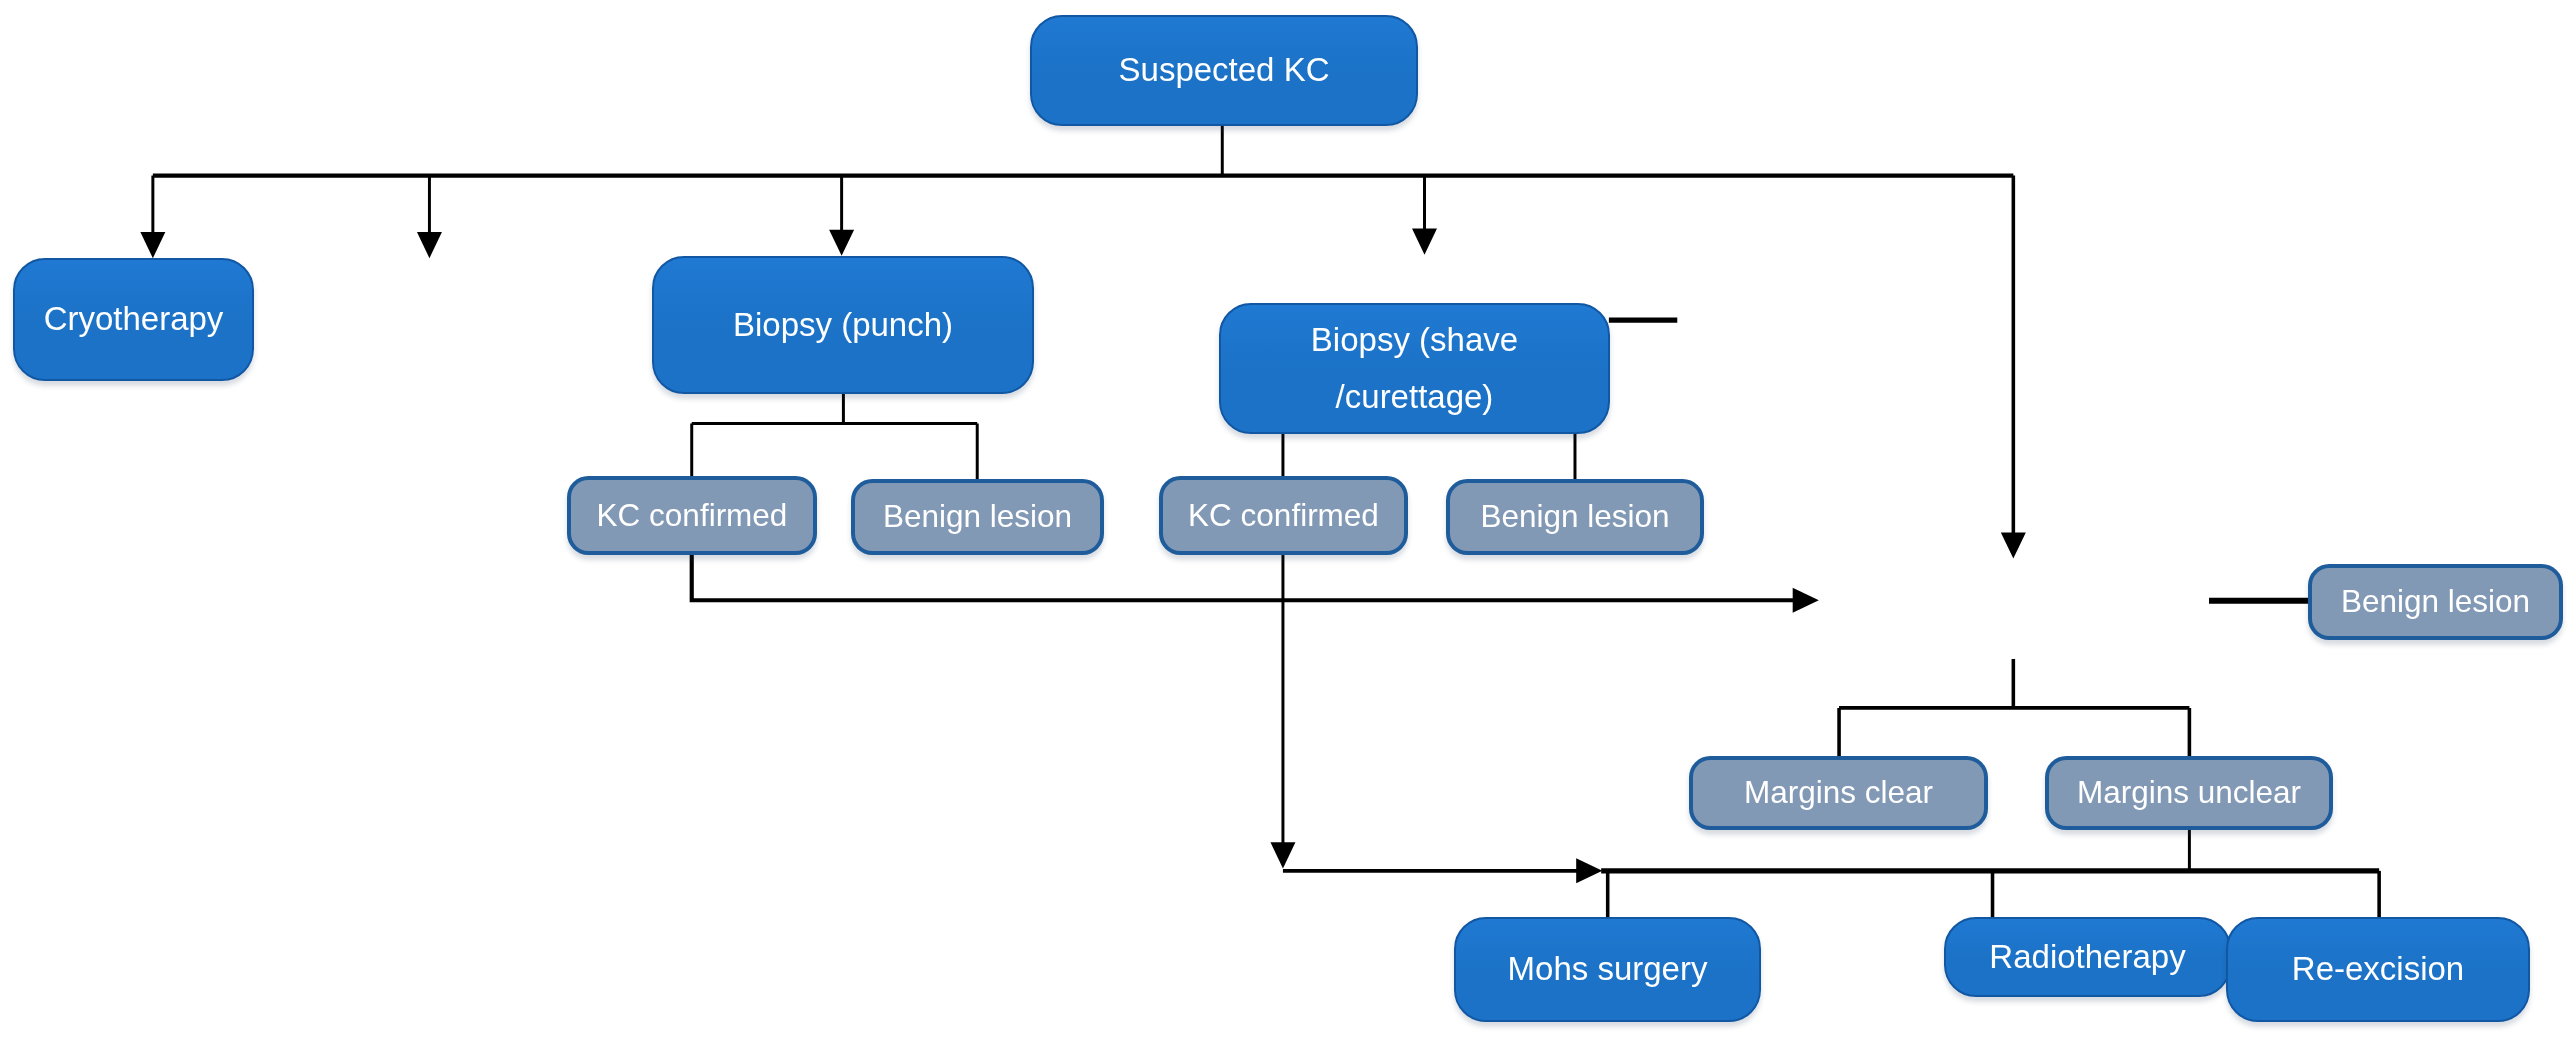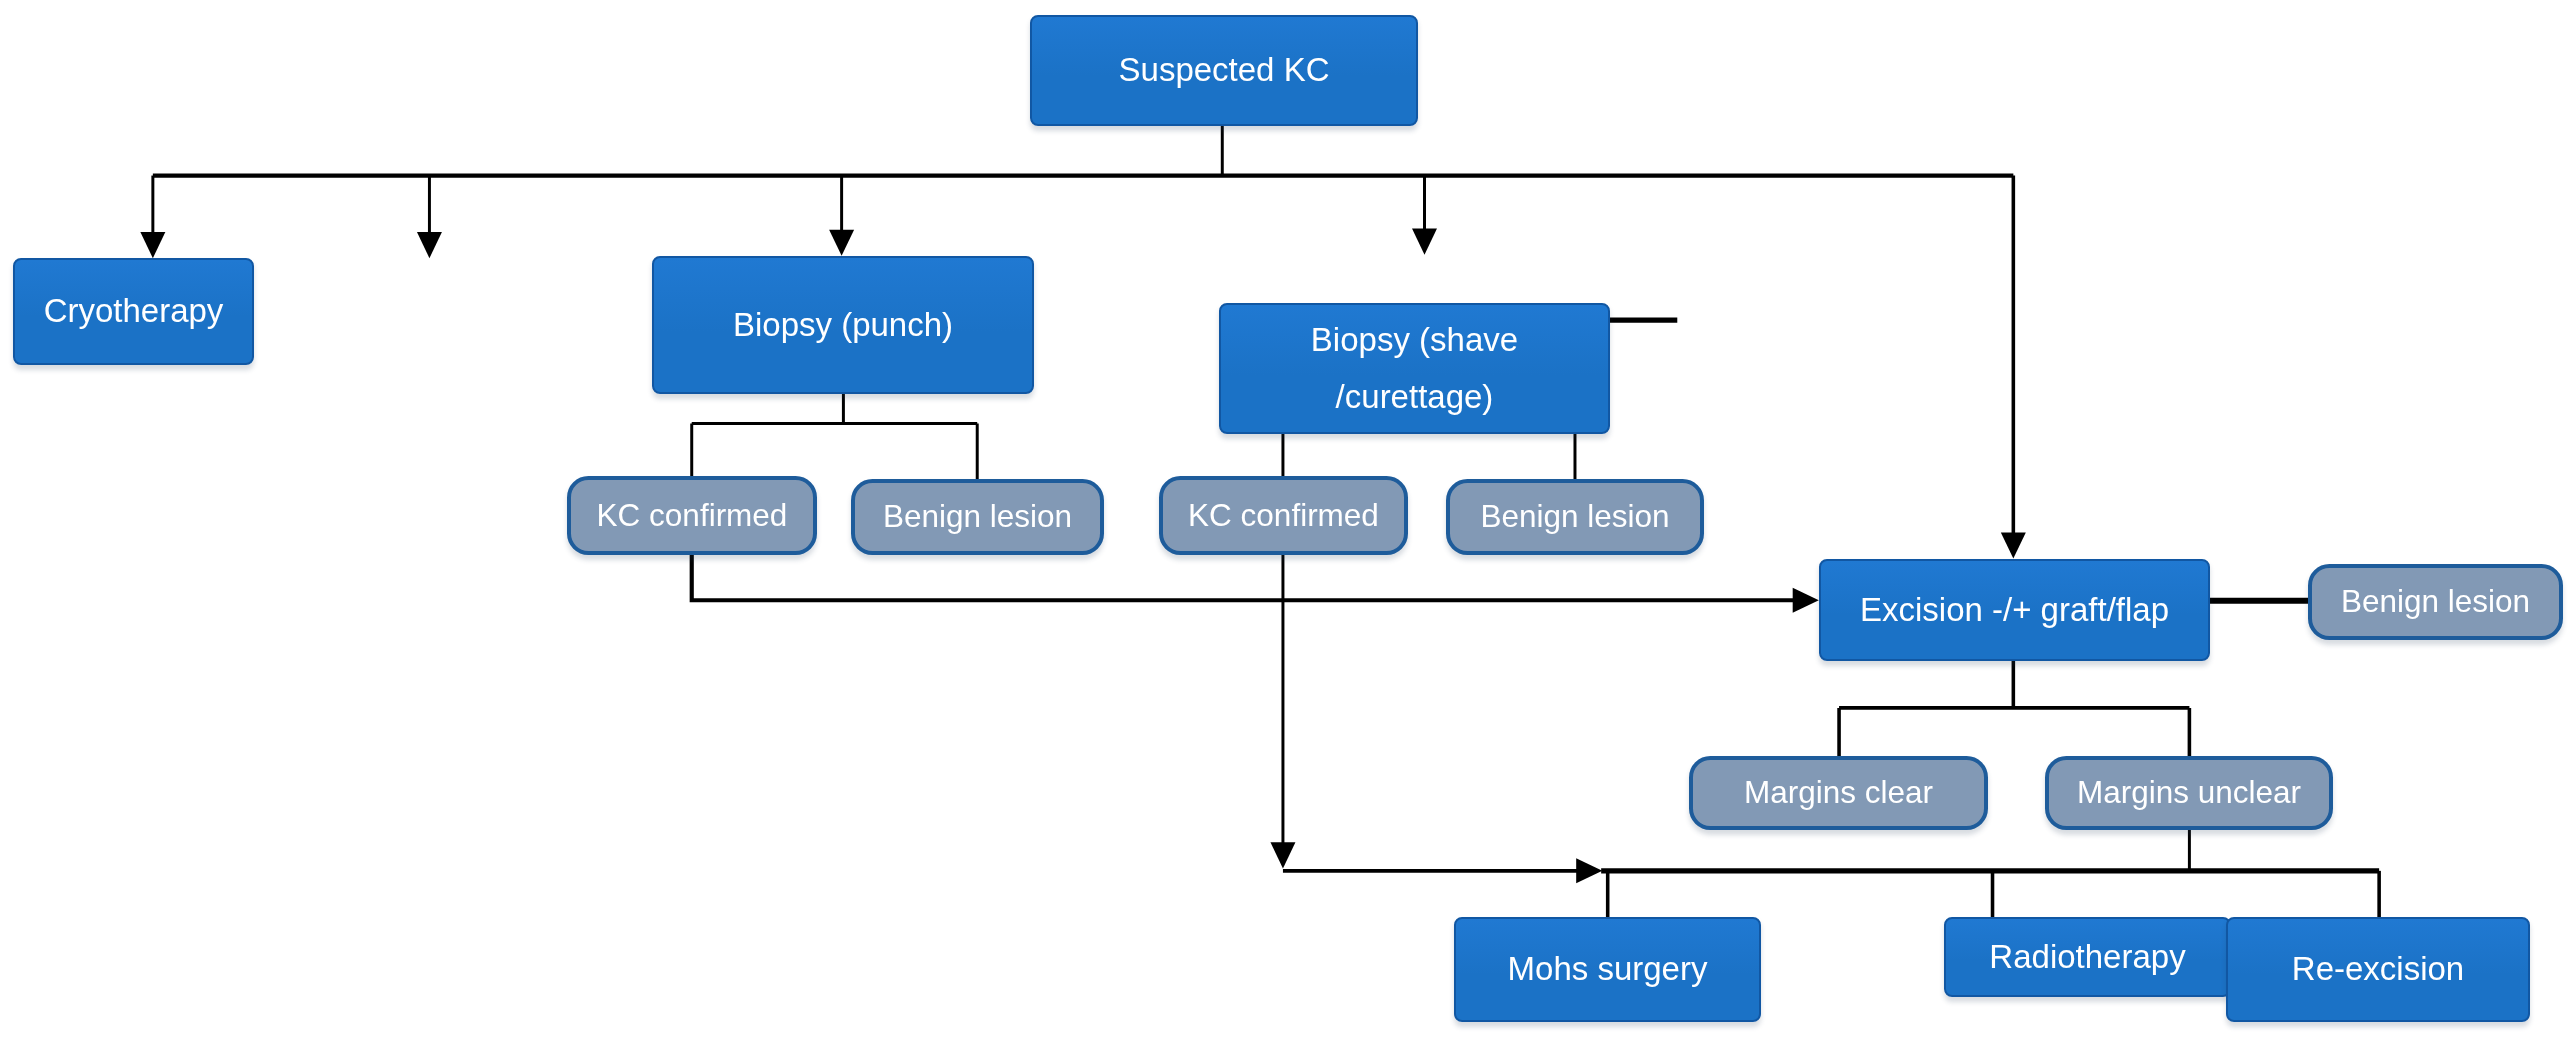--- a/index.html
+++ b/index.html
@@ -17,21 +17,21 @@
     text-align:center;
     color:var(--text-color,#ffffff);
     white-space:pre-line;
     box-sizing:border-box;
     line-height:1.7;
     padding:0 8.3px;
   }
   .node.blue {
     background:linear-gradient(180deg, var(--primary-fill-top,#2079d2) 0%, var(--primary-fill,#1b72c6) 55%, var(--primary-fill,#1b72c6) 100%);
     border:2.4px solid var(--primary-border,#1157a3);
-    border-radius:8px;
+    border-radius:32px;
     font-size:33px;
     box-shadow:0 4.2px 5.4px rgba(40,60,90,0.18);
   }
   .node.gray {
     background:var(--secondary-fill,#8299b5);
     border:4.2px solid var(--secondary-border,#1e5c9b);
     border-radius:21.4px;
     font-size:31.5px;
     box-shadow:0 4.2px 5.4px rgba(40,60,90,0.18);
   }
@@ -87,21 +87,21 @@
       <polygon points="3058,1009 3014,988 3014,1030"></polygon>
       <polygon points="2157,1460 2136,1416 2178,1416"></polygon>
       <polygon points="2694,1464 2650,1443 2650,1485"></polygon>
     </g>
   </svg>
 
   <div class="node blue" style="left:1030px; top:15px;  width:388px; height:111px;">
     <span>Suspected KC</span>
   </div>
 
-  <div class="node blue" style="left:13px;   top:258px; width:241px; height:107px;">
+  <div class="node blue" style="left:13px;   top:258px; width:241px; height:123px;">
     <span>Cryotherapy</span>
   </div>
   <div class="node blue" style="left:652px; top:256px; width:382px; height:138px;">
     <span>Biopsy (punch)</span>
   </div>
   <div class="node blue" style="left:1219px; top:255px; width:391px; height:131px;margin-top:48px;">
     <span>Biopsy (shave
 /curettage)</span>
   </div>
 
@@ -111,23 +111,20 @@
   <div class="node gray" style="left:851px; top:479px; width:253px; height:76px;">
     <span>Benign lesion</span>
   </div>
   <div class="node gray" style="left:1159px; top:476px; width:249px; height:79px;">
     <span>KC confirmed</span>
   </div>
   <div class="node gray" style="left:1446px; top:479px; width:258px; height:76px;">
     <span>Benign lesion</span>
   </div>
 
-  <div class="node blue" style="left:1819px; top:559px; width:391px; height:102px;">
-    <span>Excision -/+ graft/flap</span>
-  </div>
   <div class="node gray" style="left:2308px; top:564px; width:255px; height:76px;">
     <span>Benign lesion</span>
   </div>
 
   <div class="node gray" style="left:1689px; top:756px; width:299px; height:74px;">
     <span>Margins clear</span>
   </div>
   <div class="node gray" style="left:2045px; top:756px; width:288px; height:74px;">
     <span>Margins unclear</span>
   </div>

